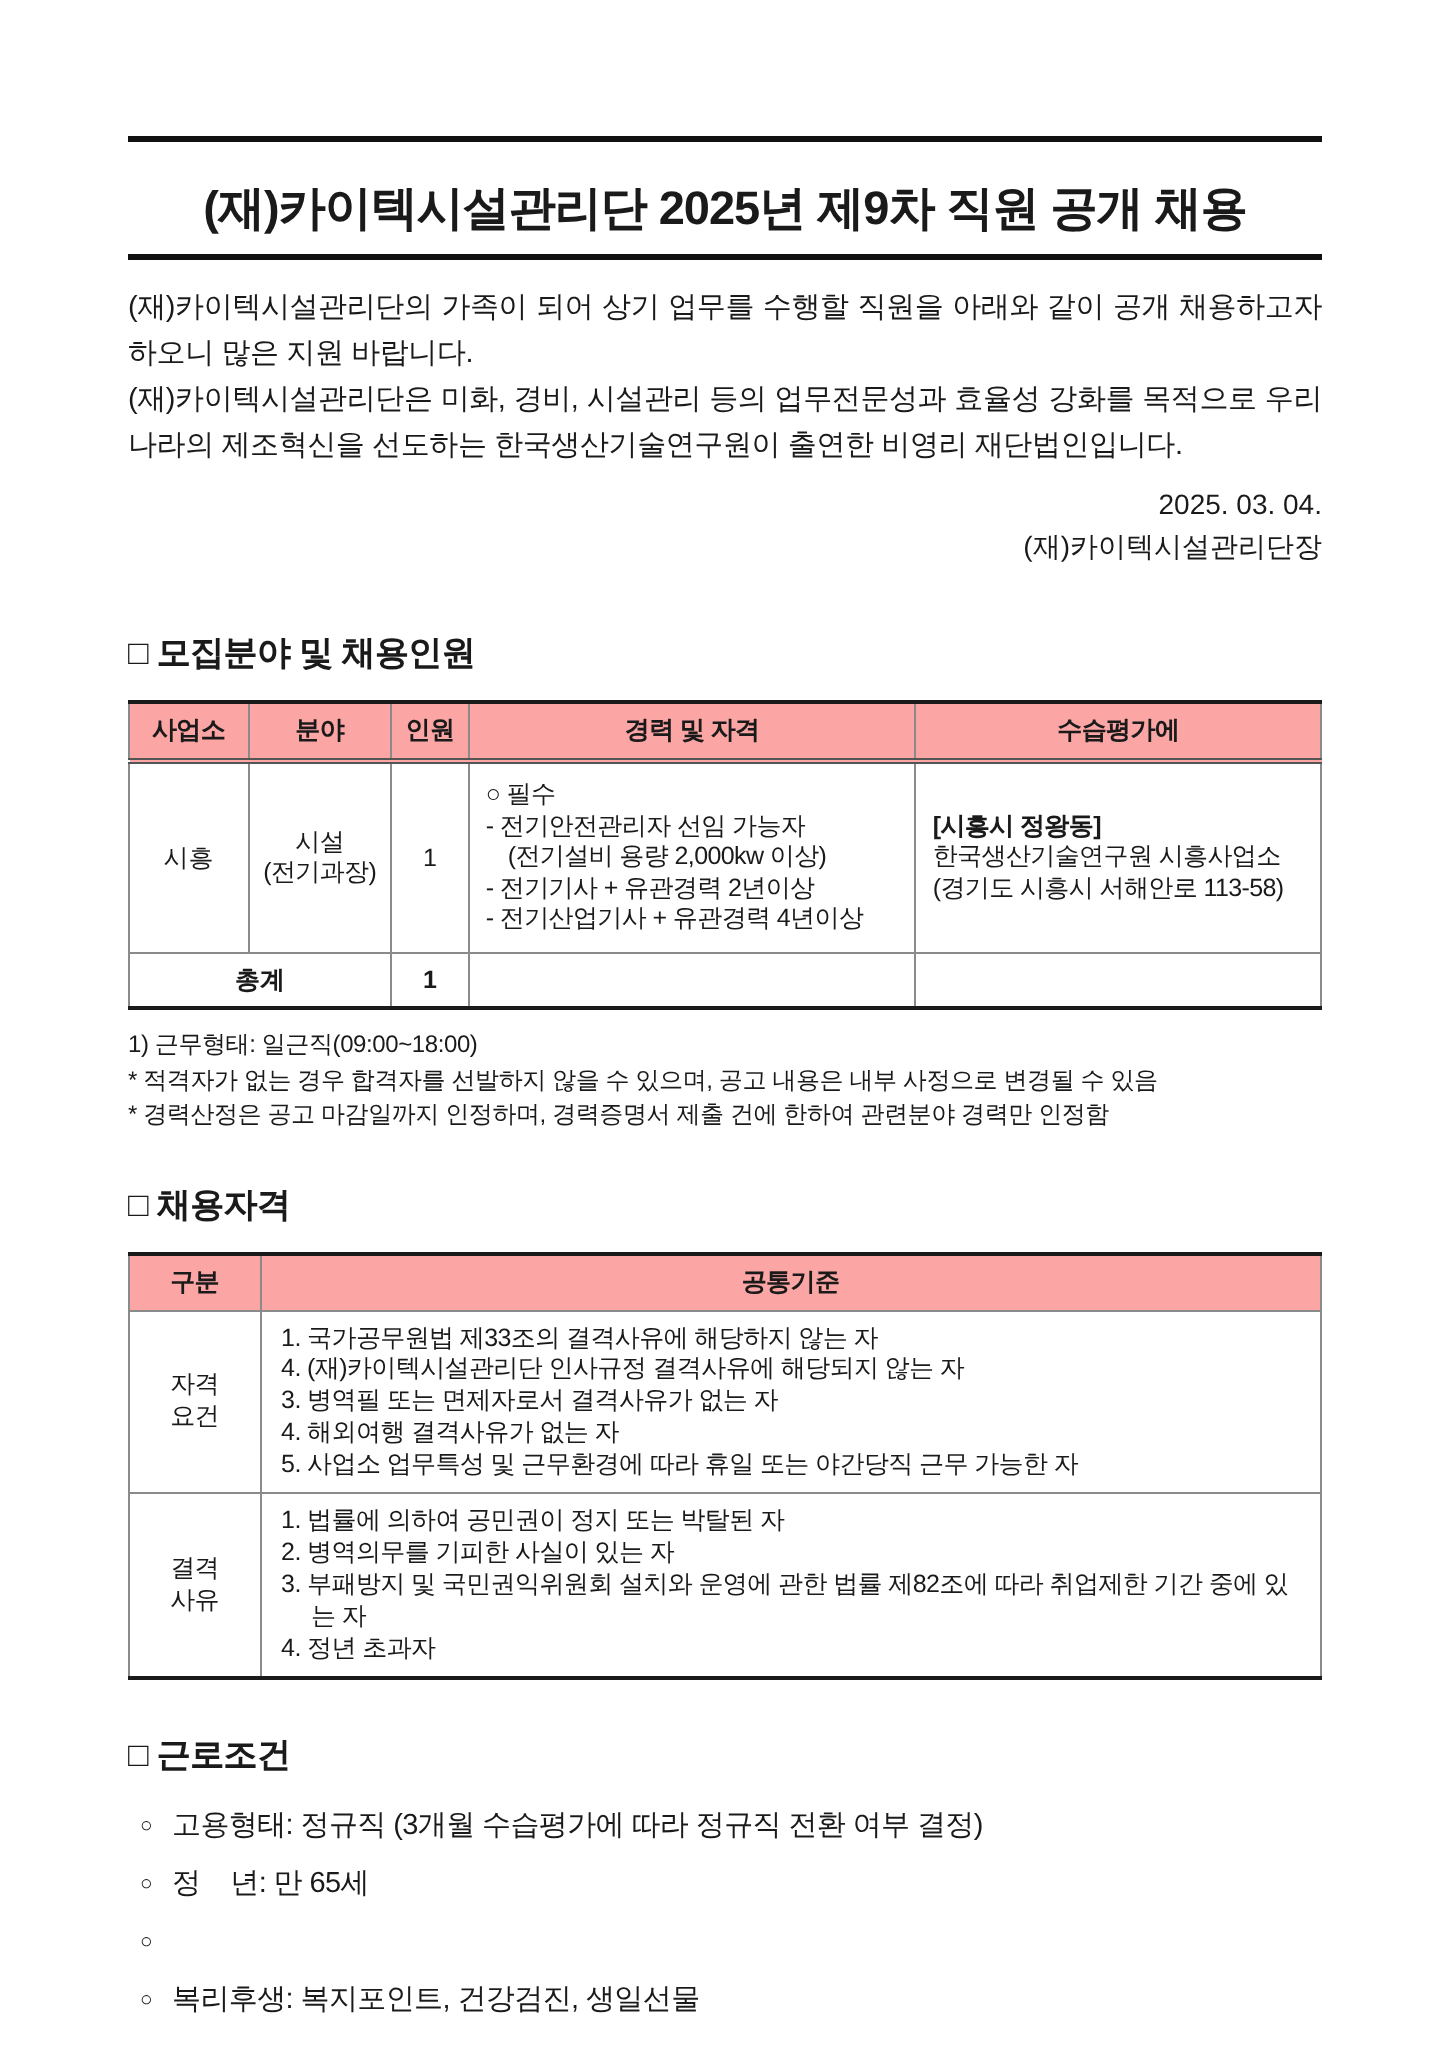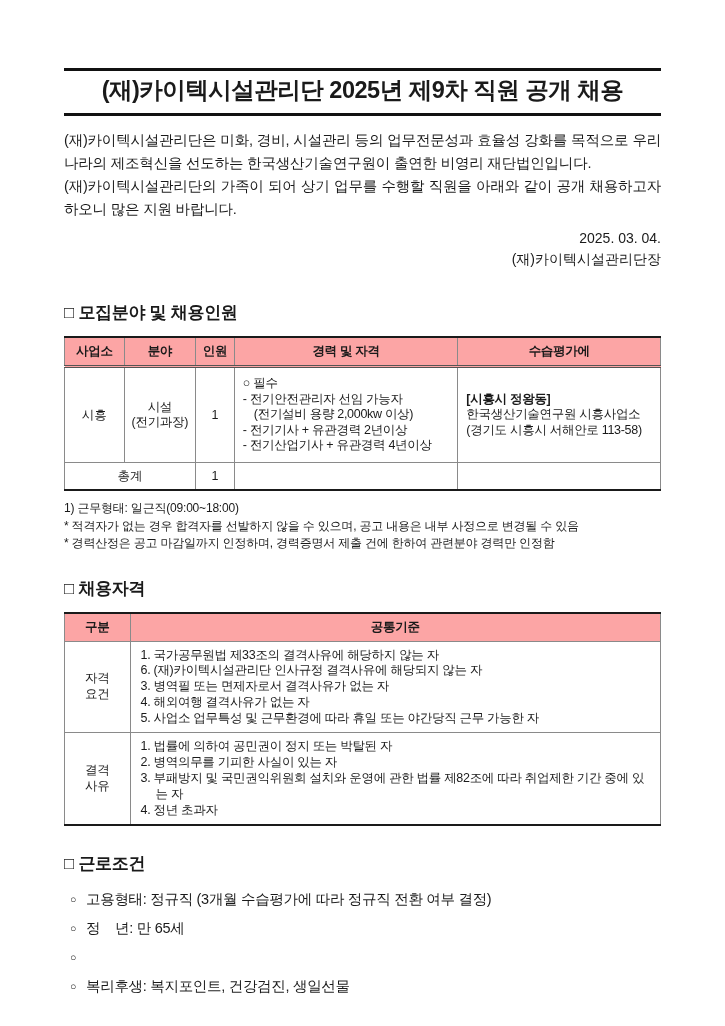--- a/index.html
+++ b/index.html
@@ -10,21 +10,21 @@
     font-family: "Liberation Sans", "DejaVu Sans", sans-serif;
     overflow: hidden;
   }
   .page { padding: 0 64px; }
 
   
   .title-box {
     margin-top: 68px;
     border-top: 3px solid #111;
     border-bottom: 3px solid #111;
-    padding: 3px 0 7px 0;
+    padding: 17px 0 7px 0;
     text-align: center;
     font-size: 23.5px;
     font-weight: bold;
     letter-spacing: -0.5px;
     white-space: nowrap;
   }
 
   
   .intro { margin-top: 13px; font-size: 14.5px; line-height: 23px; }
   .intro p { margin: 0; text-align: justify; letter-spacing: -0.2px; }
@@ -50,21 +50,21 @@
     padding: 5px 2px;
     border-bottom: 3px double #555;
     letter-spacing: -0.3px;
   }
   .tbl2 thead th { border-bottom: 1px solid #8a8a8a; }
   .center { text-align: center; vertical-align: middle; }
   .cell-pad { padding: 6px 8px; vertical-align: middle; }
   .lines div { line-height: 15.5px; letter-spacing: -0.3px; }
   .indent { padding-left: 11px; }
   .bold { font-weight: bold; }
-  .total-row td { height: 24px; }
+  .total-row td { height: 24px; font-weight: bold; }
   .recruit-body td { height: 82px; }
 
   .list-cell { padding: 6px 8px 6px 10px; vertical-align: middle; }
   .list-cell div {
     line-height: 15.8px; letter-spacing: -0.3px;
     padding-left: 15px; text-indent: -15px;
   }
 
   
   .notes { margin-top: 9px; font-size: 12px; line-height: 17.5px; letter-spacing: -0.2px; }
@@ -77,22 +77,22 @@
   .cond-text { white-space: pre-wrap; }
 </style>
 </head>
 <body>
 
 <div class="page">
 
   <div class="title-box">(재)카이텍시설관리단 2025년 제9차 직원 공개 채용</div>
 
   <div class="intro">
+    <p>(재)카이텍시설관리단의 가족이 되어 상기 업무를 수행할 직원을 아래와 같이 공개 채용하고자 하오니 많은 지원 바랍니다.</p>
     <p>(재)카이텍시설관리단은 미화, 경비, 시설관리 등의 업무전문성과 효율성 강화를 목적으로 우리나라의 제조혁신을 선도하는 한국생산기술연구원이 출연한 비영리 재단법인입니다.</p>
-    <p>(재)카이텍시설관리단의 가족이 되어 상기 업무를 수행할 직원을 아래와 같이 공개 채용하고자 하오니 많은 지원 바랍니다.</p>
   </div>
 
   <div class="date-line">2025. 03. 04.</div>
   <div class="signer-line">(재)카이텍시설관리단장</div>
 
   <h2 class="section-heading h-recruit">□ 모집분야 및 채용인원</h2>
 
   <table class="tbl">
     <colgroup>
       <col style="width:10%">
@@ -160,21 +160,21 @@
       </tr>
     </thead>
     <tbody>
       <tr>
         <td class="center lines">
           <div>자격</div>
           <div>요건</div>
         </td>
         <td class="list-cell">
           <div>1. 국가공무원법 제33조의 결격사유에 해당하지 않는 자</div>
-          <div>6. (재)카이텍시설관리단 인사규정 결격사유에 해당되지 않는 자</div>
+          <div>4. (재)카이텍시설관리단 인사규정 결격사유에 해당되지 않는 자</div>
           <div>3. 병역필 또는 면제자로서 결격사유가 없는 자</div>
           <div>4. 해외여행 결격사유가 없는 자</div>
           <div>5. 사업소 업무특성 및 근무환경에 따라 휴일 또는 야간당직 근무 가능한 자</div>
         </td>
       </tr>
       <tr>
         <td class="center lines">
           <div>결격</div>
           <div>사유</div>
         </td>

